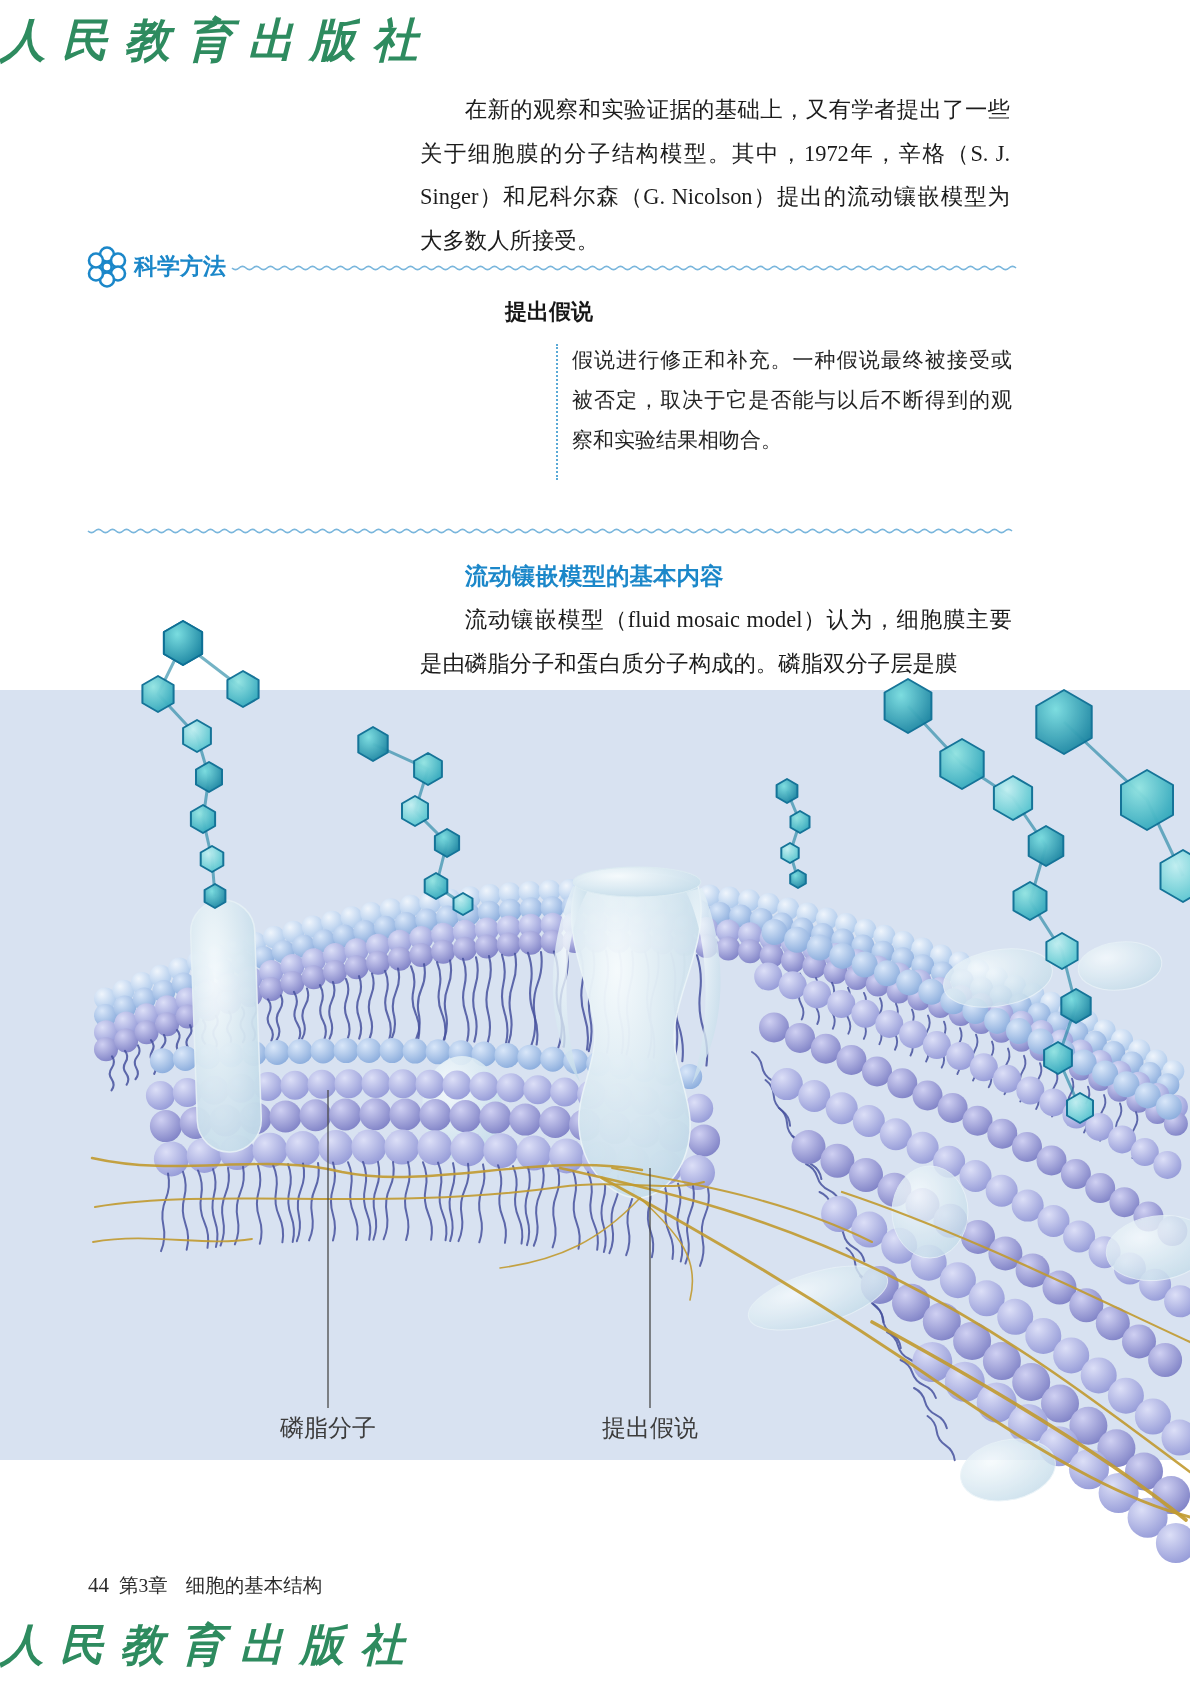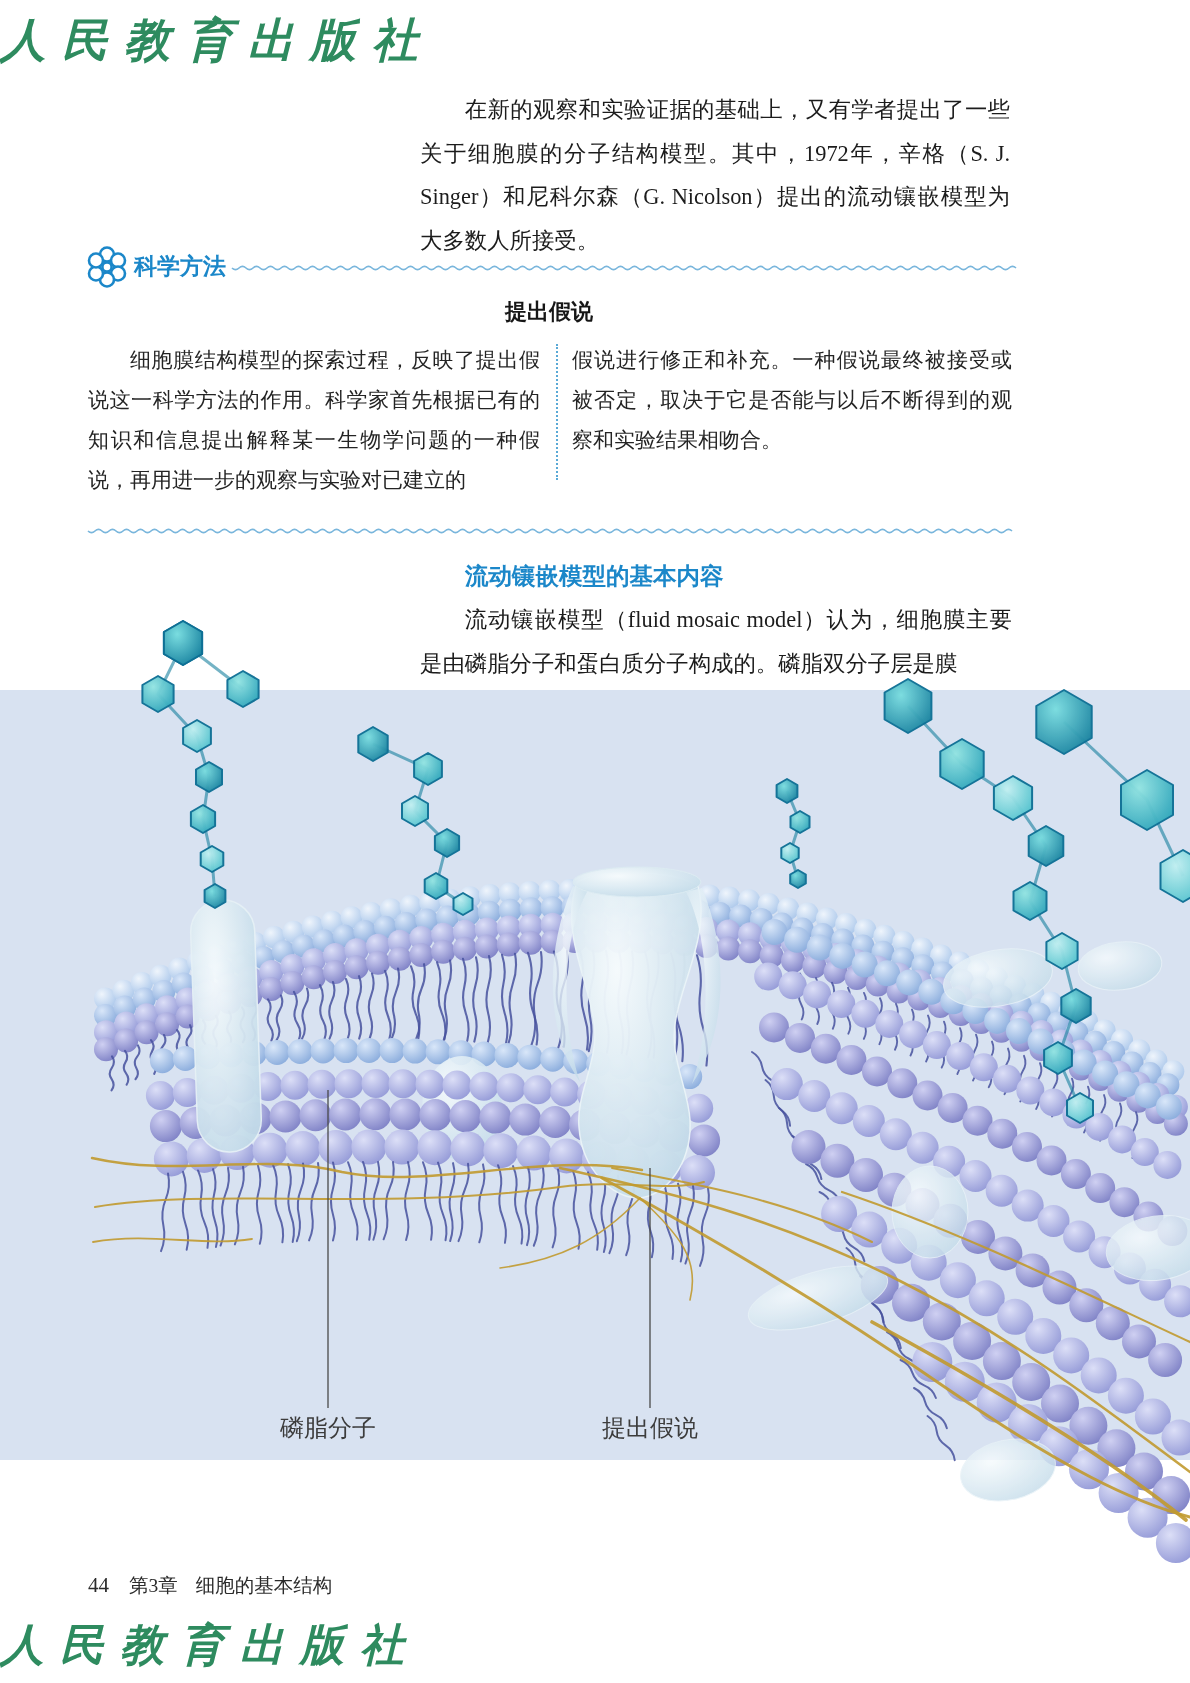--- a/index.html
+++ b/index.html
@@ -29,21 +29,21 @@
   #col-divider{left:556px;top:344px;height:136px;border-left:2px dotted var(--divider-blue);}
   
   #model-heading{left:465px;top:560px;font-family:"Liberation Sans","DejaVu Sans",sans-serif;
                  font-weight:bold;font-size:23.5px;color:var(--accent-blue);}
   
   .fig-label{font-size:24px;color:var(--label-gray);transform:translateX(-50%);white-space:nowrap;}
   #label-phospholipid{left:328px;top:1412px;}
   #label-protein{left:650px;top:1412px;}
   
   #footer{left:88px;top:1572px;font-size:19.5px;color:#2b2b2b;}
-  #footer .pageno{font-size:21px;margin-right:20px;}
+  #footer .pageno{font-size:21px;margin-right:10px;}
   #footer .chap{margin-right:18px;text-align:right;}
   #deco-svg,#membrane-svg{position:absolute;pointer-events:none;}
   #deco-svg{left:0;top:0;}
   #membrane-svg{left:0;top:610px;}
   #sm-icon{left:86px;top:245px;}
 </style>
 </head>
 <body>
 
 <div id="page">
@@ -695,21 +695,20 @@
       <circle cx="32" cy="28.5" r="7"></circle>
       <circle cx="21" cy="34.5" r="7"></circle>
       <circle cx="10" cy="28.5" r="7"></circle>
       <circle cx="10" cy="15.5" r="7"></circle>
       <circle cx="21" cy="22" r="4.6" fill="#ffffff"></circle>
     </g>
   </svg>
   <div class="abs" id="sm-label">科学方法</div>
 
   <div class="abs" id="sm-heading">提出假说</div>
-  <div class="abs col" id="col-left">细胞膜结构模型的探索过程，反映了提出假说这一科学方法的作用。科学家首先根据已有的知识和信息提出解释某一生物学问题的一种假说，再用进一步的观察与实验对已建立的</div>
   <div class="abs" id="col-divider"></div>
   <div class="abs col" id="col-right">假说进行修正和补充。一种假说最终被接受或被否定，取决于它是否能与以后不断得到的观察和实验结果相吻合。</div>
 
   <div class="abs para" id="model-para">流动镶嵌模型（fluid mosaic model）认为，细胞膜主要是由磷脂分子和蛋白质分子构成的。磷脂双分子层是膜</div>
   <div class="abs" id="model-heading">流动镶嵌模型的基本内容</div>
 
   <div class="abs fig-label" id="label-phospholipid">磷脂分子</div>
   <div class="abs fig-label" id="label-protein">提出假说</div>
 
   <div class="abs" id="footer">

